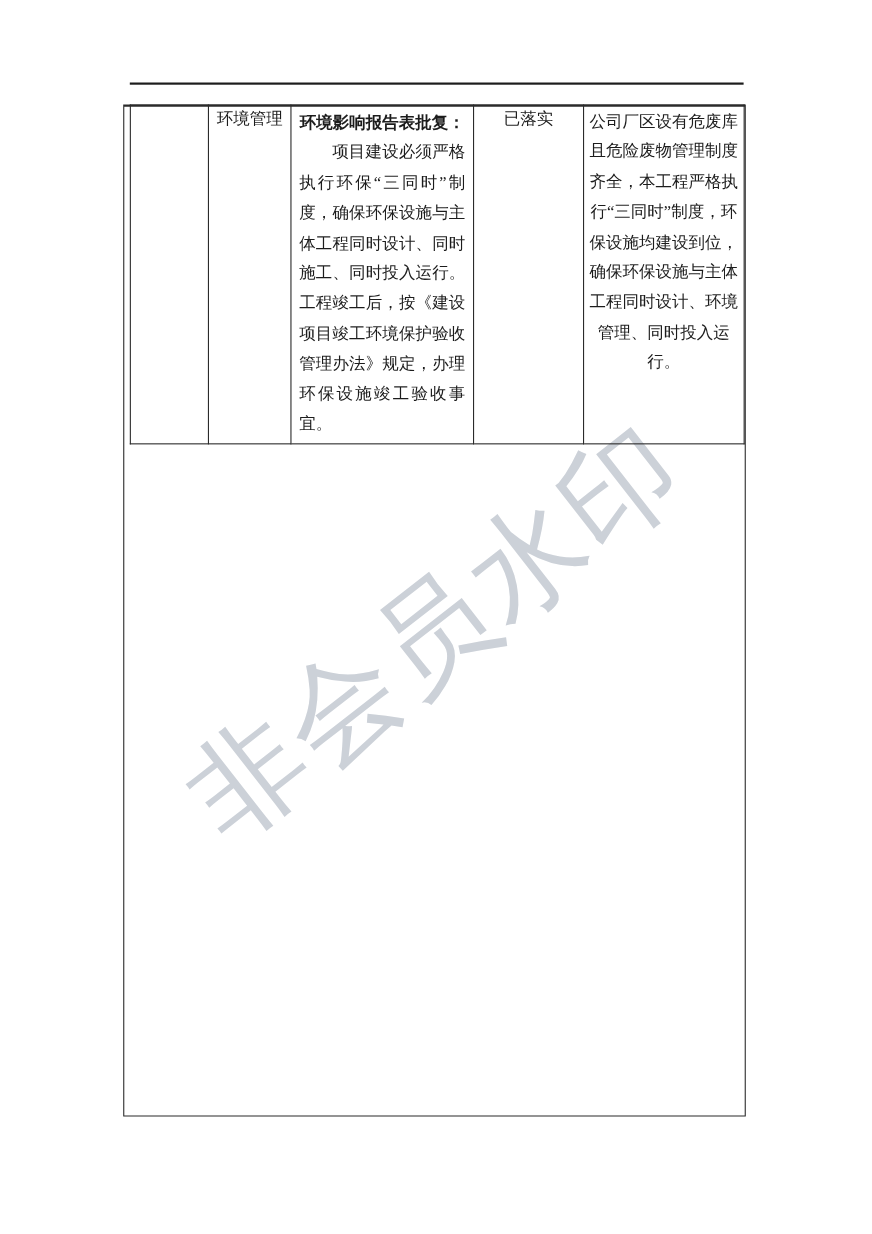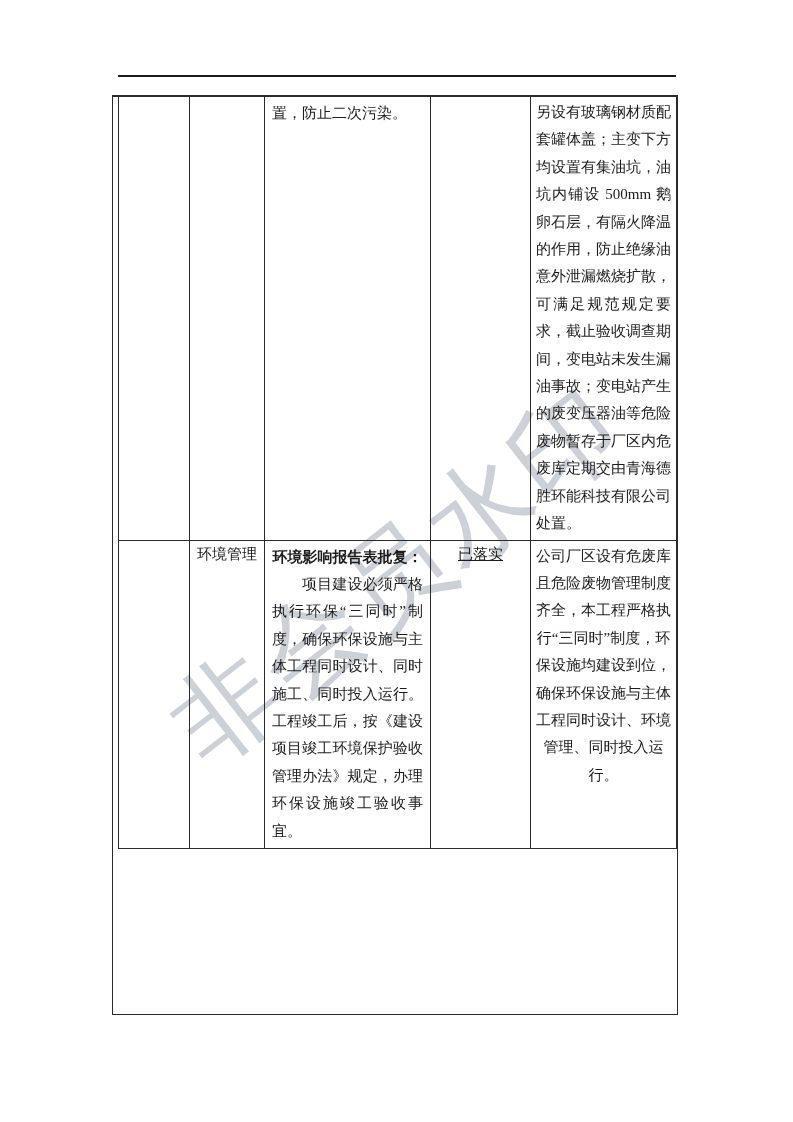--- a/index.html
+++ b/index.html
@@ -51,21 +51,21 @@
     border:1px solid #2b2b2b;
     padding:0;
     vertical-align:top;
     overflow:hidden;
     font-size:15px;
     line-height:27.4px;
     background:transparent;
   }
   table.survey tr.r1 td{border-top:2px solid #2b2b2b;height:438px;}
   table.survey tr.r2 td{height:274px;margin-top:37px;}
-  .c1{width:70px;} .c2{width:74px;} .c3{width:165px;} .c4{width:99px;text-decoration:underline;} .c5{width:145px;}
+  .c1{width:70px;} .c2{width:74px;} .c3{width:165px;} .c4{width:99px;} .c5{width:145px;}
   td.v-mid{vertical-align:middle;}
   td.t-center{text-align:center;}
   .cell-pad{padding:3px 7px;}
   .cell-pad-tight{padding:2px 5px;}
   .justify{text-align:justify;}
   .measure-heading{font-weight:bold;text-align:center;}
   .indent{text-indent:2em;}
   .page-number{
     position:absolute;top:1038px;left:0;width:100%;
     text-align:center;font-size:13px;
@@ -86,31 +86,20 @@
 
   <table class="survey">
     <colgroup>
       <col class="c1">
         <col class="c2">
         <col class="c3">
         <col class="c4">
         <col class="c5">
     </colgroup>
     <tbody>
-      <tr class="r1">
-        <td class="c1"></td>
-        <td class="c2"></td>
-        <td class="c3">
-          <div class="cell-pad">置，防止二次污染。</div>
-        </td>
-        <td class="c4"></td>
-        <td class="c5">
-          <div class="cell-pad-tight justify">另设有玻璃钢材质配套罐体盖；主变下方均设置有集油坑，油坑内铺设 500mm 鹅卵石层，有隔火降温的作用，防止绝缘油意外泄漏燃烧扩散，可满足规范规定要求，截止验收调查期间，变电站未发生漏油事故；变电站产生的废变压器油等危险废物暂存于厂区内危废库定期交由青海德胜环能科技有限公司处置。</div>
-        </td>
-      </tr>
       <tr class="r2">
         <td class="c1"></td>
         <td class="c2 v-mid t-center">
           <div>环境管理</div>
         </td>
         <td class="c3">
           <div class="cell-pad">
             <div class="measure-heading">环境影响报告表批复：</div>
             <div class="indent justify">项目建设必须严格执行环保“三同时”制度，确保环保设施与主体工程同时设计、同时施工、同时投入运行。工程竣工后，按《建设项目竣工环境保护验收管理办法》规定，办理环保设施竣工验收事宜。</div>
           </div>

